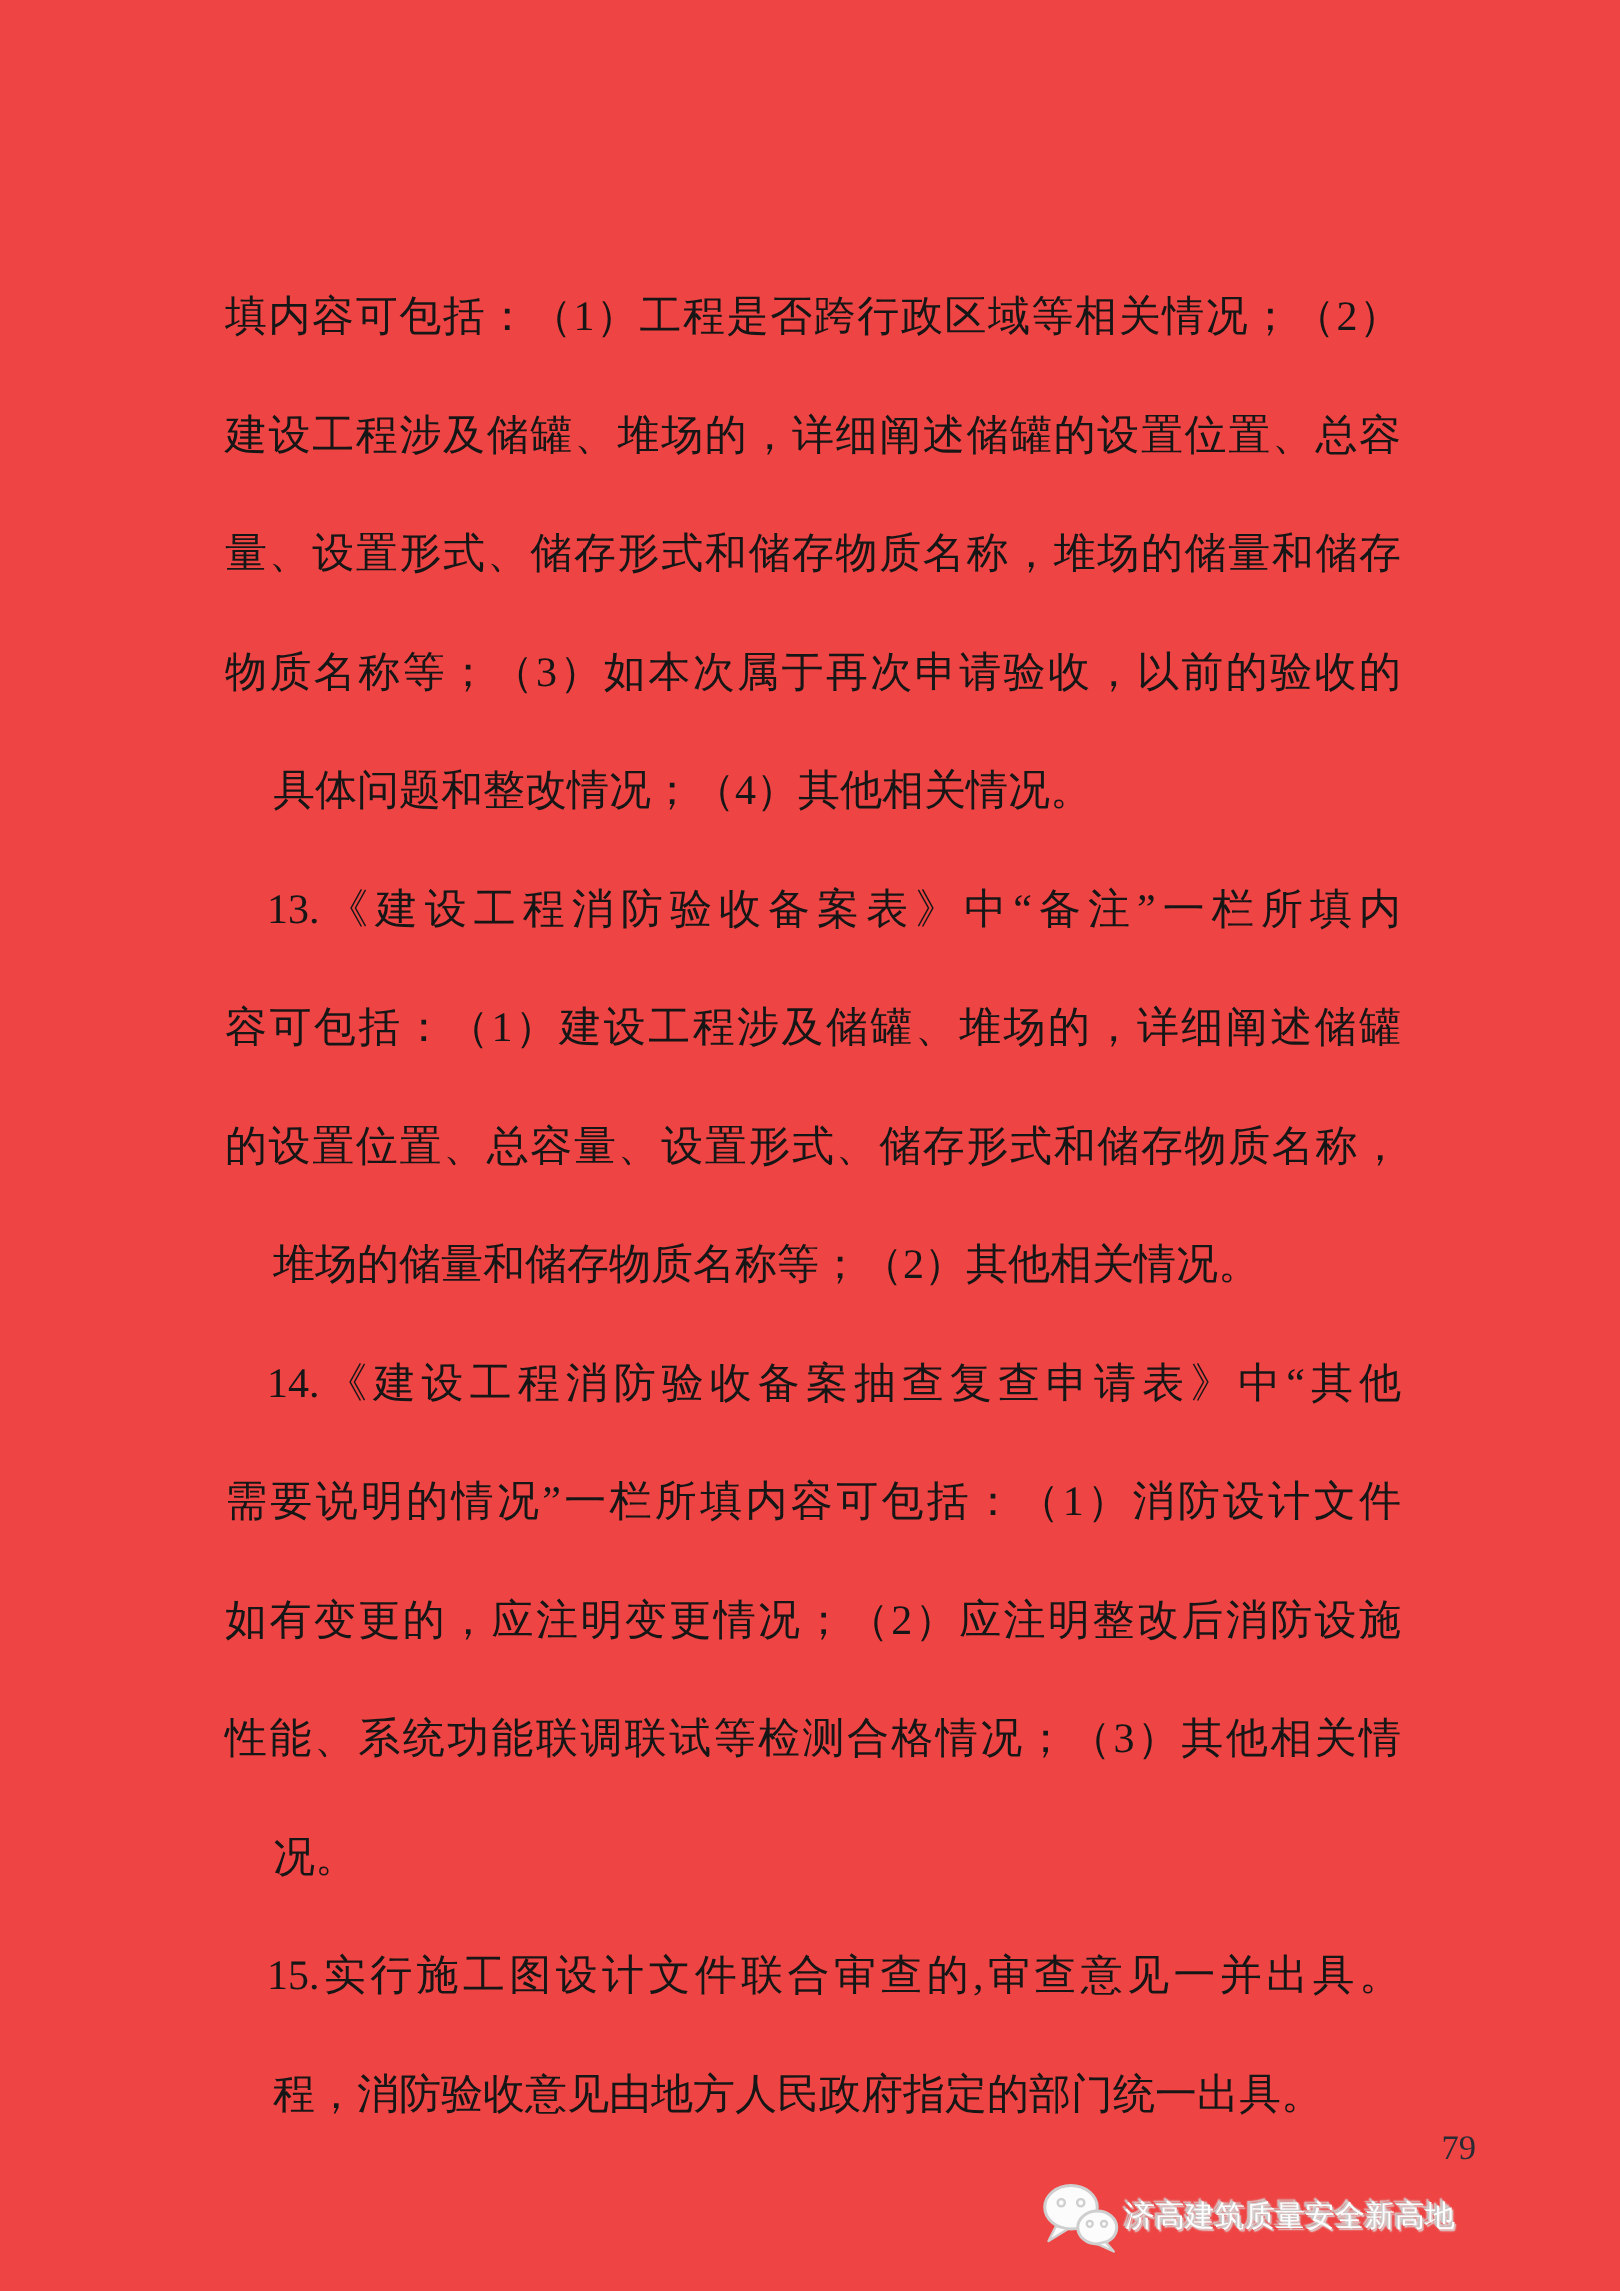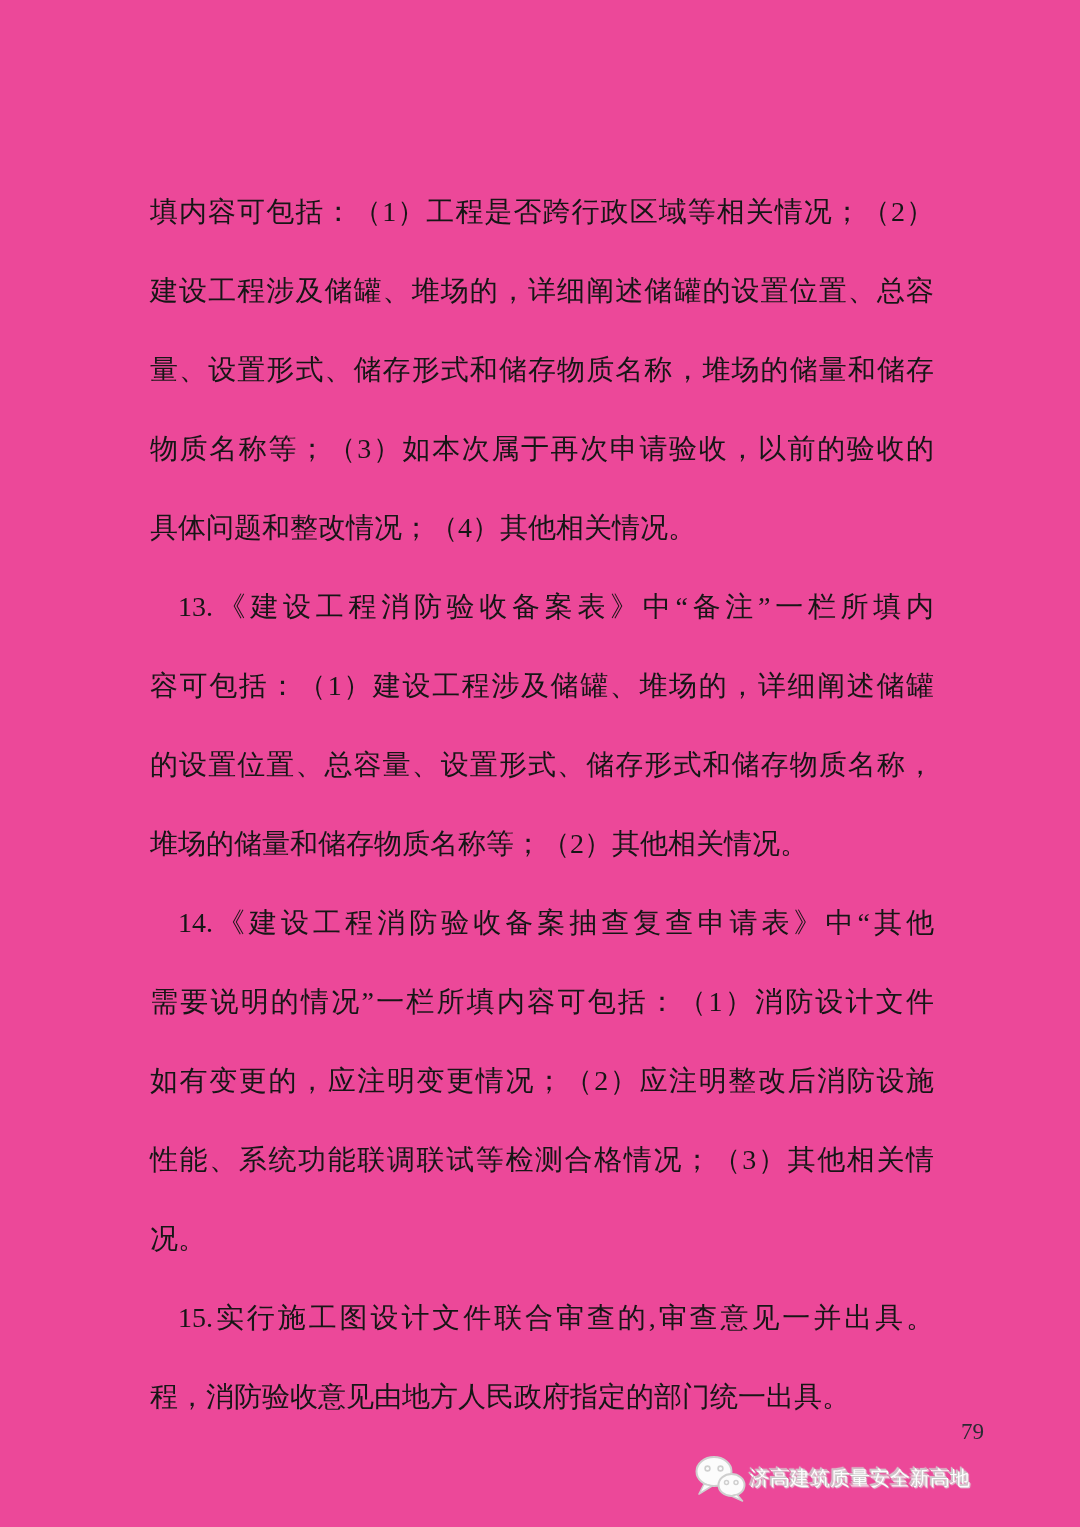--- a/index.html
+++ b/index.html
@@ -12,21 +12,21 @@
     background: #ffffff;
     position: relative;
     overflow: hidden;
     font-family: "Liberation Serif", "DejaVu Serif", serif;
   }
   .page {
     position: absolute;
     left: 0; top: 0;
     width: 1080px;
     height: 1527px;
-    background: #ec4899;
+    background: #ef4444;
   }
   
   .body-text {
     position: absolute;
     left: 150px;
     top: 158px;
     width: 784px;
     color: #161616;
   }
   .ln {
@@ -44,20 +44,21 @@
     text-justify: inter-character;
   }
   
   .ind {
     padding-left: 28px;
   }
   
   .last {
     text-align: center;
     text-align-last: left;
+    margin-left: 32px;
   }
   .page-number {
     position: absolute;
     left: 896px;
     top: 1418px;
     width: 88px;
     text-align: right;
     font-size: 23px;
     line-height: 28px;
     color: #2b2b33;

